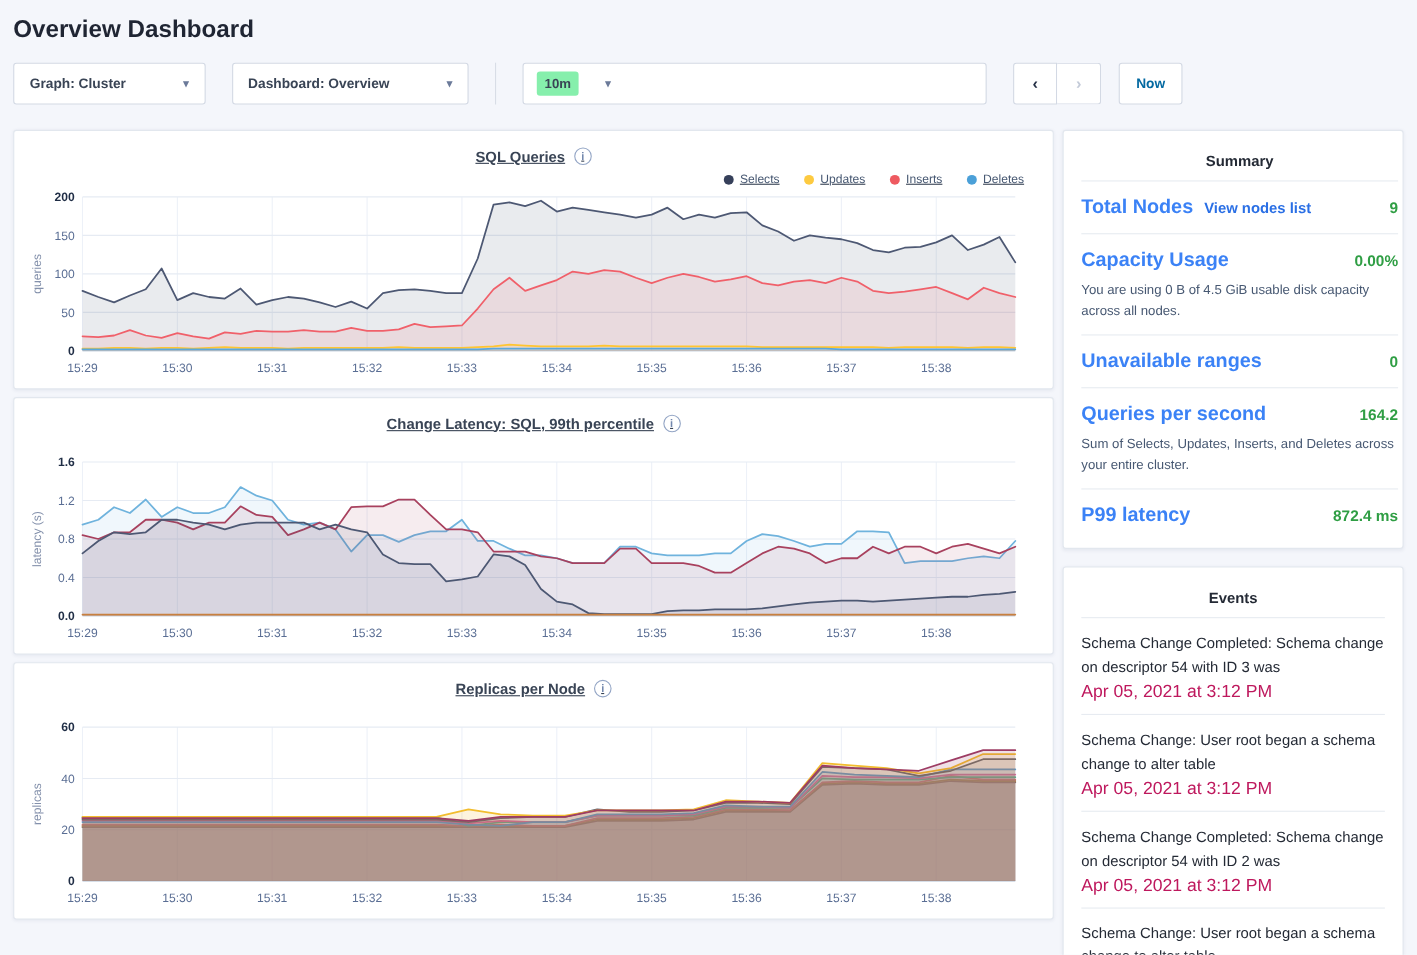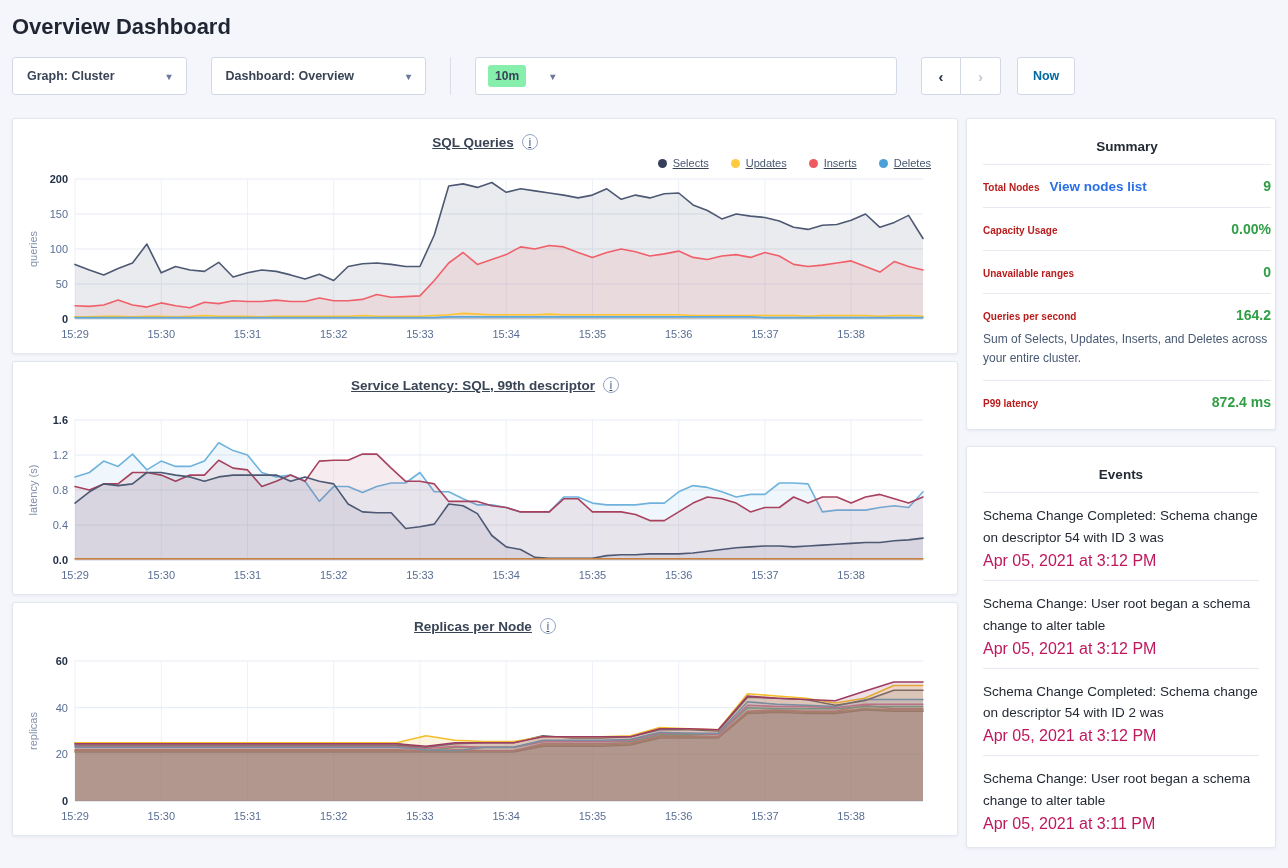--- a/index.html
+++ b/index.html
@@ -46,21 +46,21 @@
   .legend-dot { width:9px; height:9px; border-radius:50%; }
   .chart-plot svg { display:block; }
 
   
   .summary-panel { padding:14px 4px 6px 16px; margin-bottom:16px; }
   .side-title { text-align:center; font-size:13.5px; font-weight:bold; color:#242a35;
                 padding:6px 0 10px 0; }
   .sum-row { padding:13px 0; border-top:1px solid #e7ebf1; }
   .sum-row:first-of-type { border-top:none; }
   .sum-main { display:flex; align-items:baseline; }
-  .sum-label { font-size:10px; font-weight:bold; color:#b91c1c; }
+  .sum-label { font-size:18px; font-weight:bold; color:#3b82f6; }
   .sum-link { font-size:13.5px; font-weight:bold; color:#2a6fe5; margin-left:10px;
               text-decoration:none; cursor:pointer; }
   .sum-value { margin-left:auto; font-size:14px; font-weight:bold; color:#2f9e44; }
   .sum-desc { font-size:12px; color:#475872; line-height:1.55; margin-top:7px; }
 
   
   .events-panel { padding:14px 16px 4px 16px; }
   .event-item { padding:12px 0 10px 0; border-top:1px solid #e7ebf1; }
   .event-item:first-of-type { border-top:none; }
   .event-text { font-size:13.5px; color:#242a35; line-height:1.62; }
@@ -161,21 +161,21 @@
               <path d="M50.0,145.9 L64.4,145.9 L78.7,145.2 L93.1,145.2 L107.5,145.9 L121.9,145.2 L136.2,145.2 L150.6,145.9 L165.0,145.2 L179.4,144.5 L193.7,145.2 L208.1,145.2 L222.5,145.2 L236.8,145.9 L251.2,145.2 L265.6,145.2 L280.0,145.2 L294.3,145.2 L308.7,145.2 L323.1,145.2 L337.5,144.5 L351.8,145.2 L366.2,145.2 L380.6,145.2 L394.9,145.2 L409.3,144.5 L423.7,143.8 L438.1,142.4 L452.4,143.1 L466.8,143.8 L481.2,143.8 L495.6,143.8 L509.9,143.8 L524.3,143.1 L538.7,143.8 L553.1,143.8 L567.4,143.8 L581.8,143.8 L596.2,143.8 L610.5,143.8 L624.9,143.8 L639.3,143.8 L653.7,143.8 L668.0,144.5 L682.4,144.5 L696.8,144.5 L711.2,144.5 L725.5,144.5 L739.9,144.5 L754.3,144.5 L768.6,144.5 L783.0,145.2 L797.4,144.5 L811.8,144.5 L826.1,144.5 L840.5,144.5 L854.9,145.2 L869.3,144.5 L883.6,144.5 L898.0,145.2 L898.0,148.0 L50,148.0 Z" fill="#ffc531" fill-opacity="0.12" stroke="none"></path>
               <path d="M50.0,145.9 L64.4,145.9 L78.7,145.2 L93.1,145.2 L107.5,145.9 L121.9,145.2 L136.2,145.2 L150.6,145.9 L165.0,145.2 L179.4,144.5 L193.7,145.2 L208.1,145.2 L222.5,145.2 L236.8,145.9 L251.2,145.2 L265.6,145.2 L280.0,145.2 L294.3,145.2 L308.7,145.2 L323.1,145.2 L337.5,144.5 L351.8,145.2 L366.2,145.2 L380.6,145.2 L394.9,145.2 L409.3,144.5 L423.7,143.8 L438.1,142.4 L452.4,143.1 L466.8,143.8 L481.2,143.8 L495.6,143.8 L509.9,143.8 L524.3,143.1 L538.7,143.8 L553.1,143.8 L567.4,143.8 L581.8,143.8 L596.2,143.8 L610.5,143.8 L624.9,143.8 L639.3,143.8 L653.7,143.8 L668.0,144.5 L682.4,144.5 L696.8,144.5 L711.2,144.5 L725.5,144.5 L739.9,144.5 L754.3,144.5 L768.6,144.5 L783.0,145.2 L797.4,144.5 L811.8,144.5 L826.1,144.5 L840.5,144.5 L854.9,145.2 L869.3,144.5 L883.6,144.5 L898.0,145.2" fill="none" stroke="#ffc531" stroke-width="1.6" stroke-linejoin="round" stroke-linecap="round"></path>
               <path d="M50.0,146.6 L64.4,146.6 L78.7,146.6 L93.1,146.6 L107.5,146.6 L121.9,146.6 L136.2,146.6 L150.6,146.6 L165.0,146.6 L179.4,146.6 L193.7,146.6 L208.1,146.6 L222.5,146.6 L236.8,146.6 L251.2,146.6 L265.6,146.6 L280.0,146.6 L294.3,146.6 L308.7,146.6 L323.1,146.6 L337.5,146.6 L351.8,146.6 L366.2,146.6 L380.6,146.6 L394.9,146.6 L409.3,146.6 L423.7,145.9 L438.1,145.9 L452.4,145.9 L466.8,145.9 L481.2,145.9 L495.6,145.9 L509.9,145.9 L524.3,145.9 L538.7,145.9 L553.1,145.9 L567.4,145.9 L581.8,145.9 L596.2,145.9 L610.5,145.9 L624.9,145.9 L639.3,145.9 L653.7,145.9 L668.0,145.9 L682.4,145.9 L696.8,145.9 L711.2,145.9 L725.5,145.9 L739.9,146.6 L754.3,146.6 L768.6,146.6 L783.0,146.6 L797.4,146.6 L811.8,146.6 L826.1,146.6 L840.5,146.6 L854.9,146.6 L869.3,146.6 L883.6,146.6 L898.0,146.6 L898.0,148.0 L50,148.0 Z" fill="#59a7dc" fill-opacity="0.12" stroke="none"></path>
               <path d="M50.0,146.6 L64.4,146.6 L78.7,146.6 L93.1,146.6 L107.5,146.6 L121.9,146.6 L136.2,146.6 L150.6,146.6 L165.0,146.6 L179.4,146.6 L193.7,146.6 L208.1,146.6 L222.5,146.6 L236.8,146.6 L251.2,146.6 L265.6,146.6 L280.0,146.6 L294.3,146.6 L308.7,146.6 L323.1,146.6 L337.5,146.6 L351.8,146.6 L366.2,146.6 L380.6,146.6 L394.9,146.6 L409.3,146.6 L423.7,145.9 L438.1,145.9 L452.4,145.9 L466.8,145.9 L481.2,145.9 L495.6,145.9 L509.9,145.9 L524.3,145.9 L538.7,145.9 L553.1,145.9 L567.4,145.9 L581.8,145.9 L596.2,145.9 L610.5,145.9 L624.9,145.9 L639.3,145.9 L653.7,145.9 L668.0,145.9 L682.4,145.9 L696.8,145.9 L711.2,145.9 L725.5,145.9 L739.9,146.6 L754.3,146.6 L768.6,146.6 L783.0,146.6 L797.4,146.6 L811.8,146.6 L826.1,146.6 L840.5,146.6 L854.9,146.6 L869.3,146.6 L883.6,146.6 L898.0,146.6" fill="none" stroke="#59a7dc" stroke-width="1.6" stroke-linejoin="round" stroke-linecap="round"></path>
             </svg>
           </div>
       </div>
 
       <div class="panel chart-panel">
         <div class="chart-title-row">
-          <span class="chart-title">Service Latency: SQL, 99th descriptor</span>
+          <span class="chart-title">Change Latency: SQL, 99th percentile</span>
           <span class="info-icon">i</span>
         </div>
         <div style="height:16px"></div>
         <div class="chart-plot">
             <svg width="908" height="174" viewBox="0 0 908 174">
               <line x1="50" y1="8" x2="50" y2="148" stroke="#edf1f8" stroke-width="1"></line>
               <text x="50" y="167" text-anchor="middle" fill="#5a6e94" font-size="11" font-family="Liberation Sans, sans-serif">15:29</text>
               <line x1="136.23728813559325" y1="8" x2="136.23728813559325" y2="148" stroke="#edf1f8" stroke-width="1"></line>
               <text x="136.23728813559325" y="167" text-anchor="middle" fill="#5a6e94" font-size="11" font-family="Liberation Sans, sans-serif">15:30</text>
               <line x1="222.47457627118646" y1="8" x2="222.47457627118646" y2="148" stroke="#edf1f8" stroke-width="1"></line>
@@ -289,20 +289,21 @@
             <a class="sum-link">View nodes list</a>
             <span class="sum-value">9</span>
           </div>
         </div>
 
         <div class="sum-row">
           <div class="sum-main">
             <span class="sum-label">Capacity Usage</span>
             <span class="sum-value">0.00%</span>
           </div>
+          <div class="sum-desc">You are using 0 B of 4.5 GiB usable disk capacity across all nodes.</div>
         </div>
 
         <div class="sum-row">
           <div class="sum-main">
             <span class="sum-label">Unavailable ranges</span>
             <span class="sum-value">0</span>
           </div>
         </div>
 
         <div class="sum-row">

